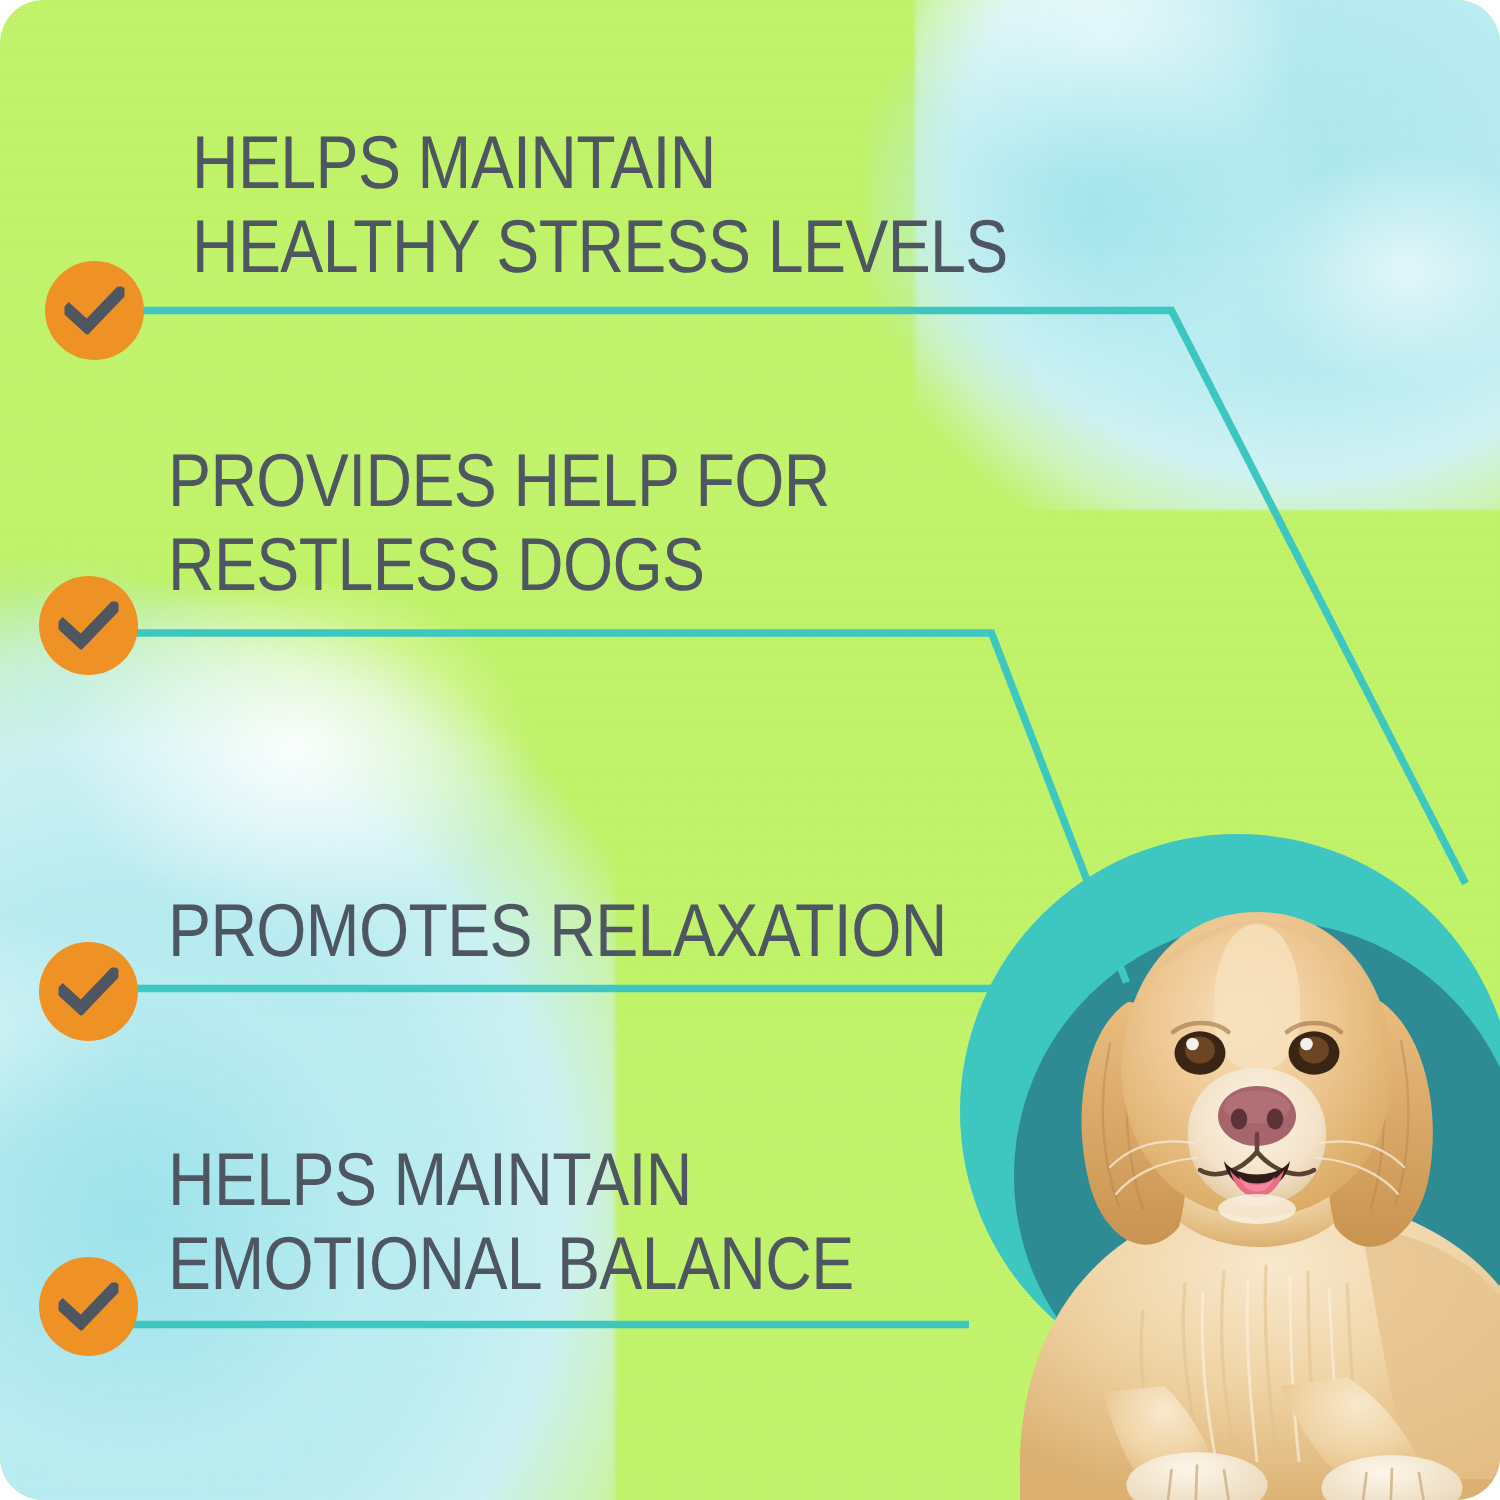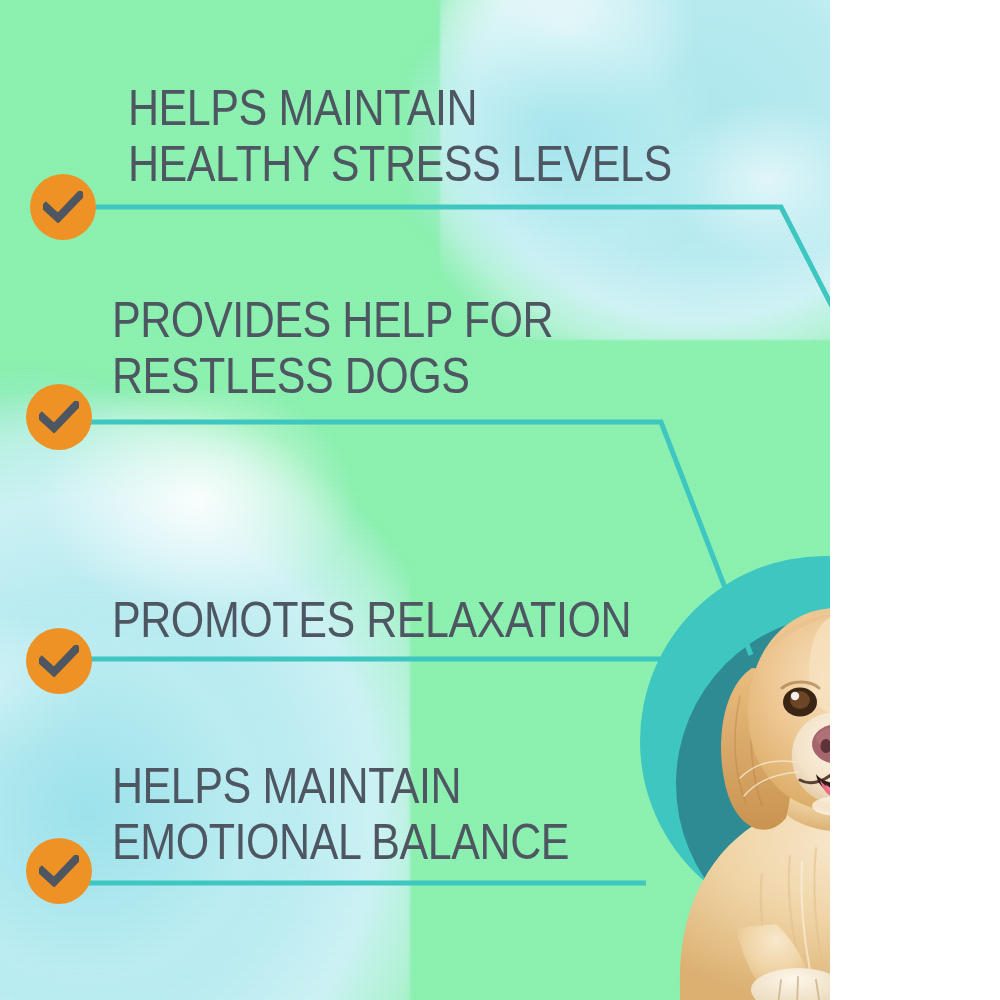--- a/index.html
+++ b/index.html
@@ -6,24 +6,25 @@
   html,body { width:1000px; height:1000px; }
   body {
     font-family:"Liberation Sans", sans-serif;
     background:#ffffff;
     overflow:hidden;
     position:relative;
   }
 
   #stage {
     position:relative;
-    width:830px;
+    width:1000px;
     height:1000px;
-    background:#86efac;
+    background:#bef264;
     overflow:hidden;
+    border-radius:29px;
   }
 
   
   .wash { position:absolute; pointer-events:none; }
 
   #wash-topright {
     right:-30px; top:-60px;
     width:420px; height:400px;
     background:
       radial-gradient(ellipse 52% 40% at 30% 22%, rgba(255,255,255,.85) 0%, rgba(255,255,255,0) 60%),

